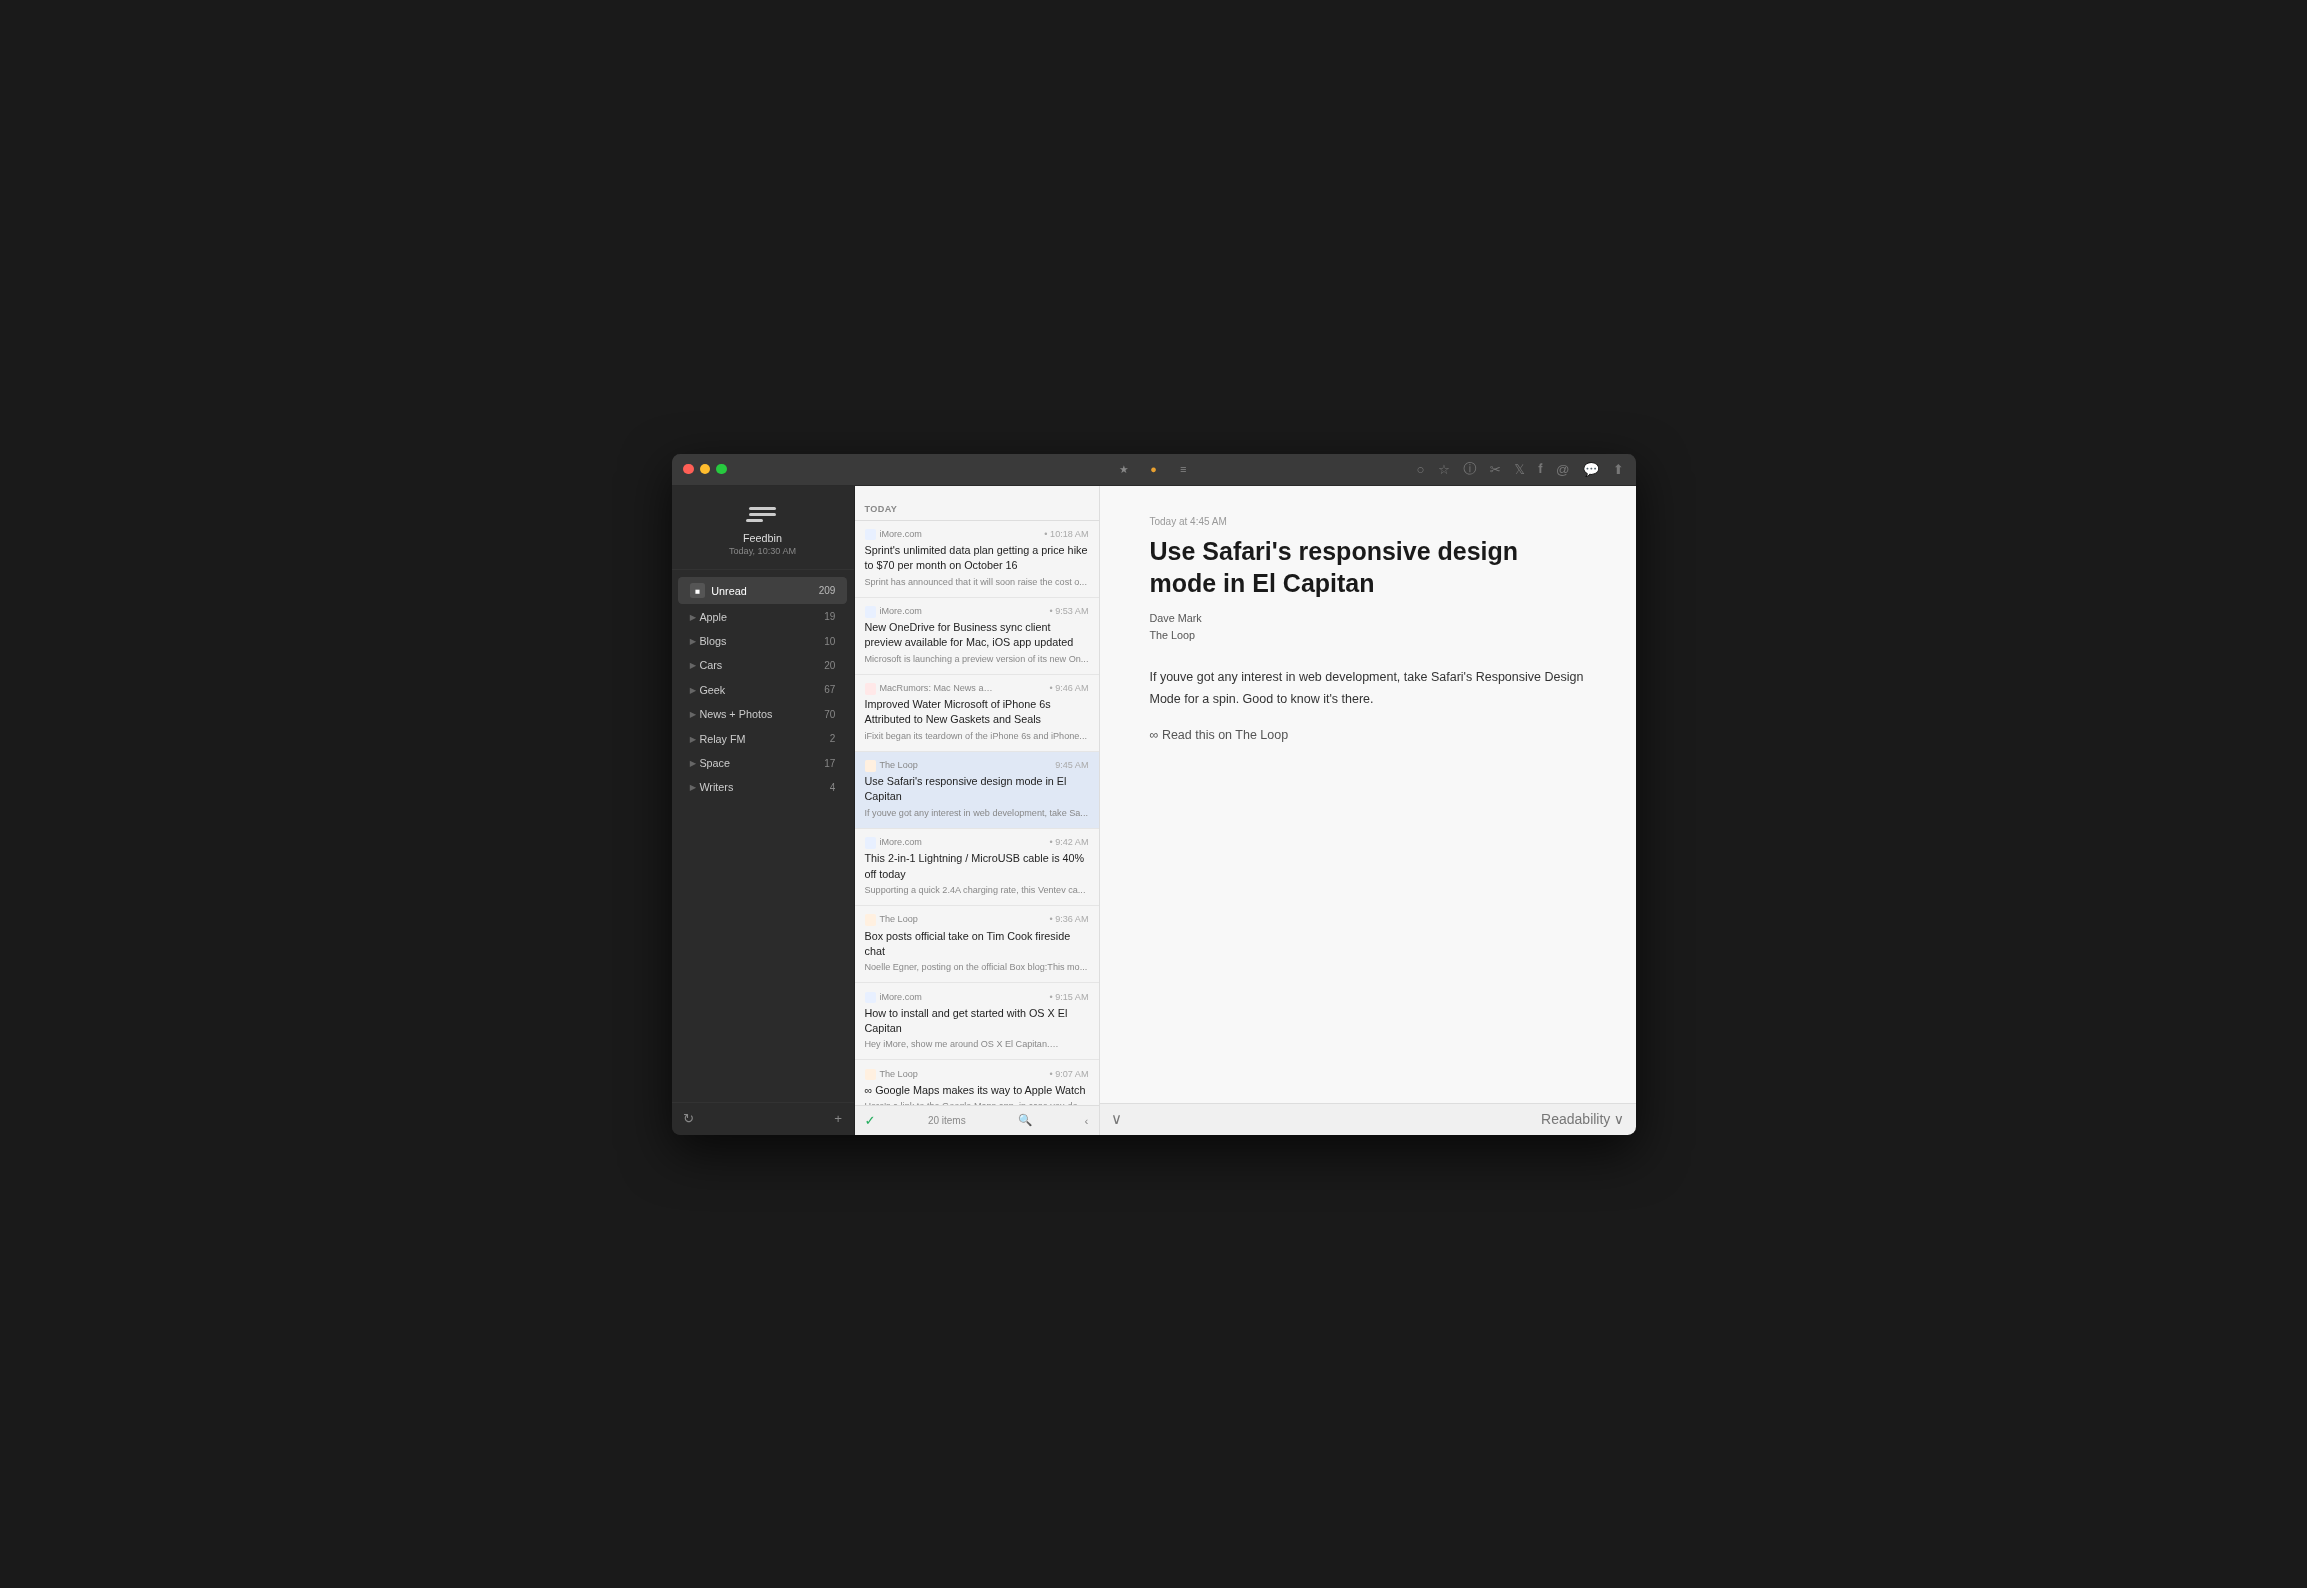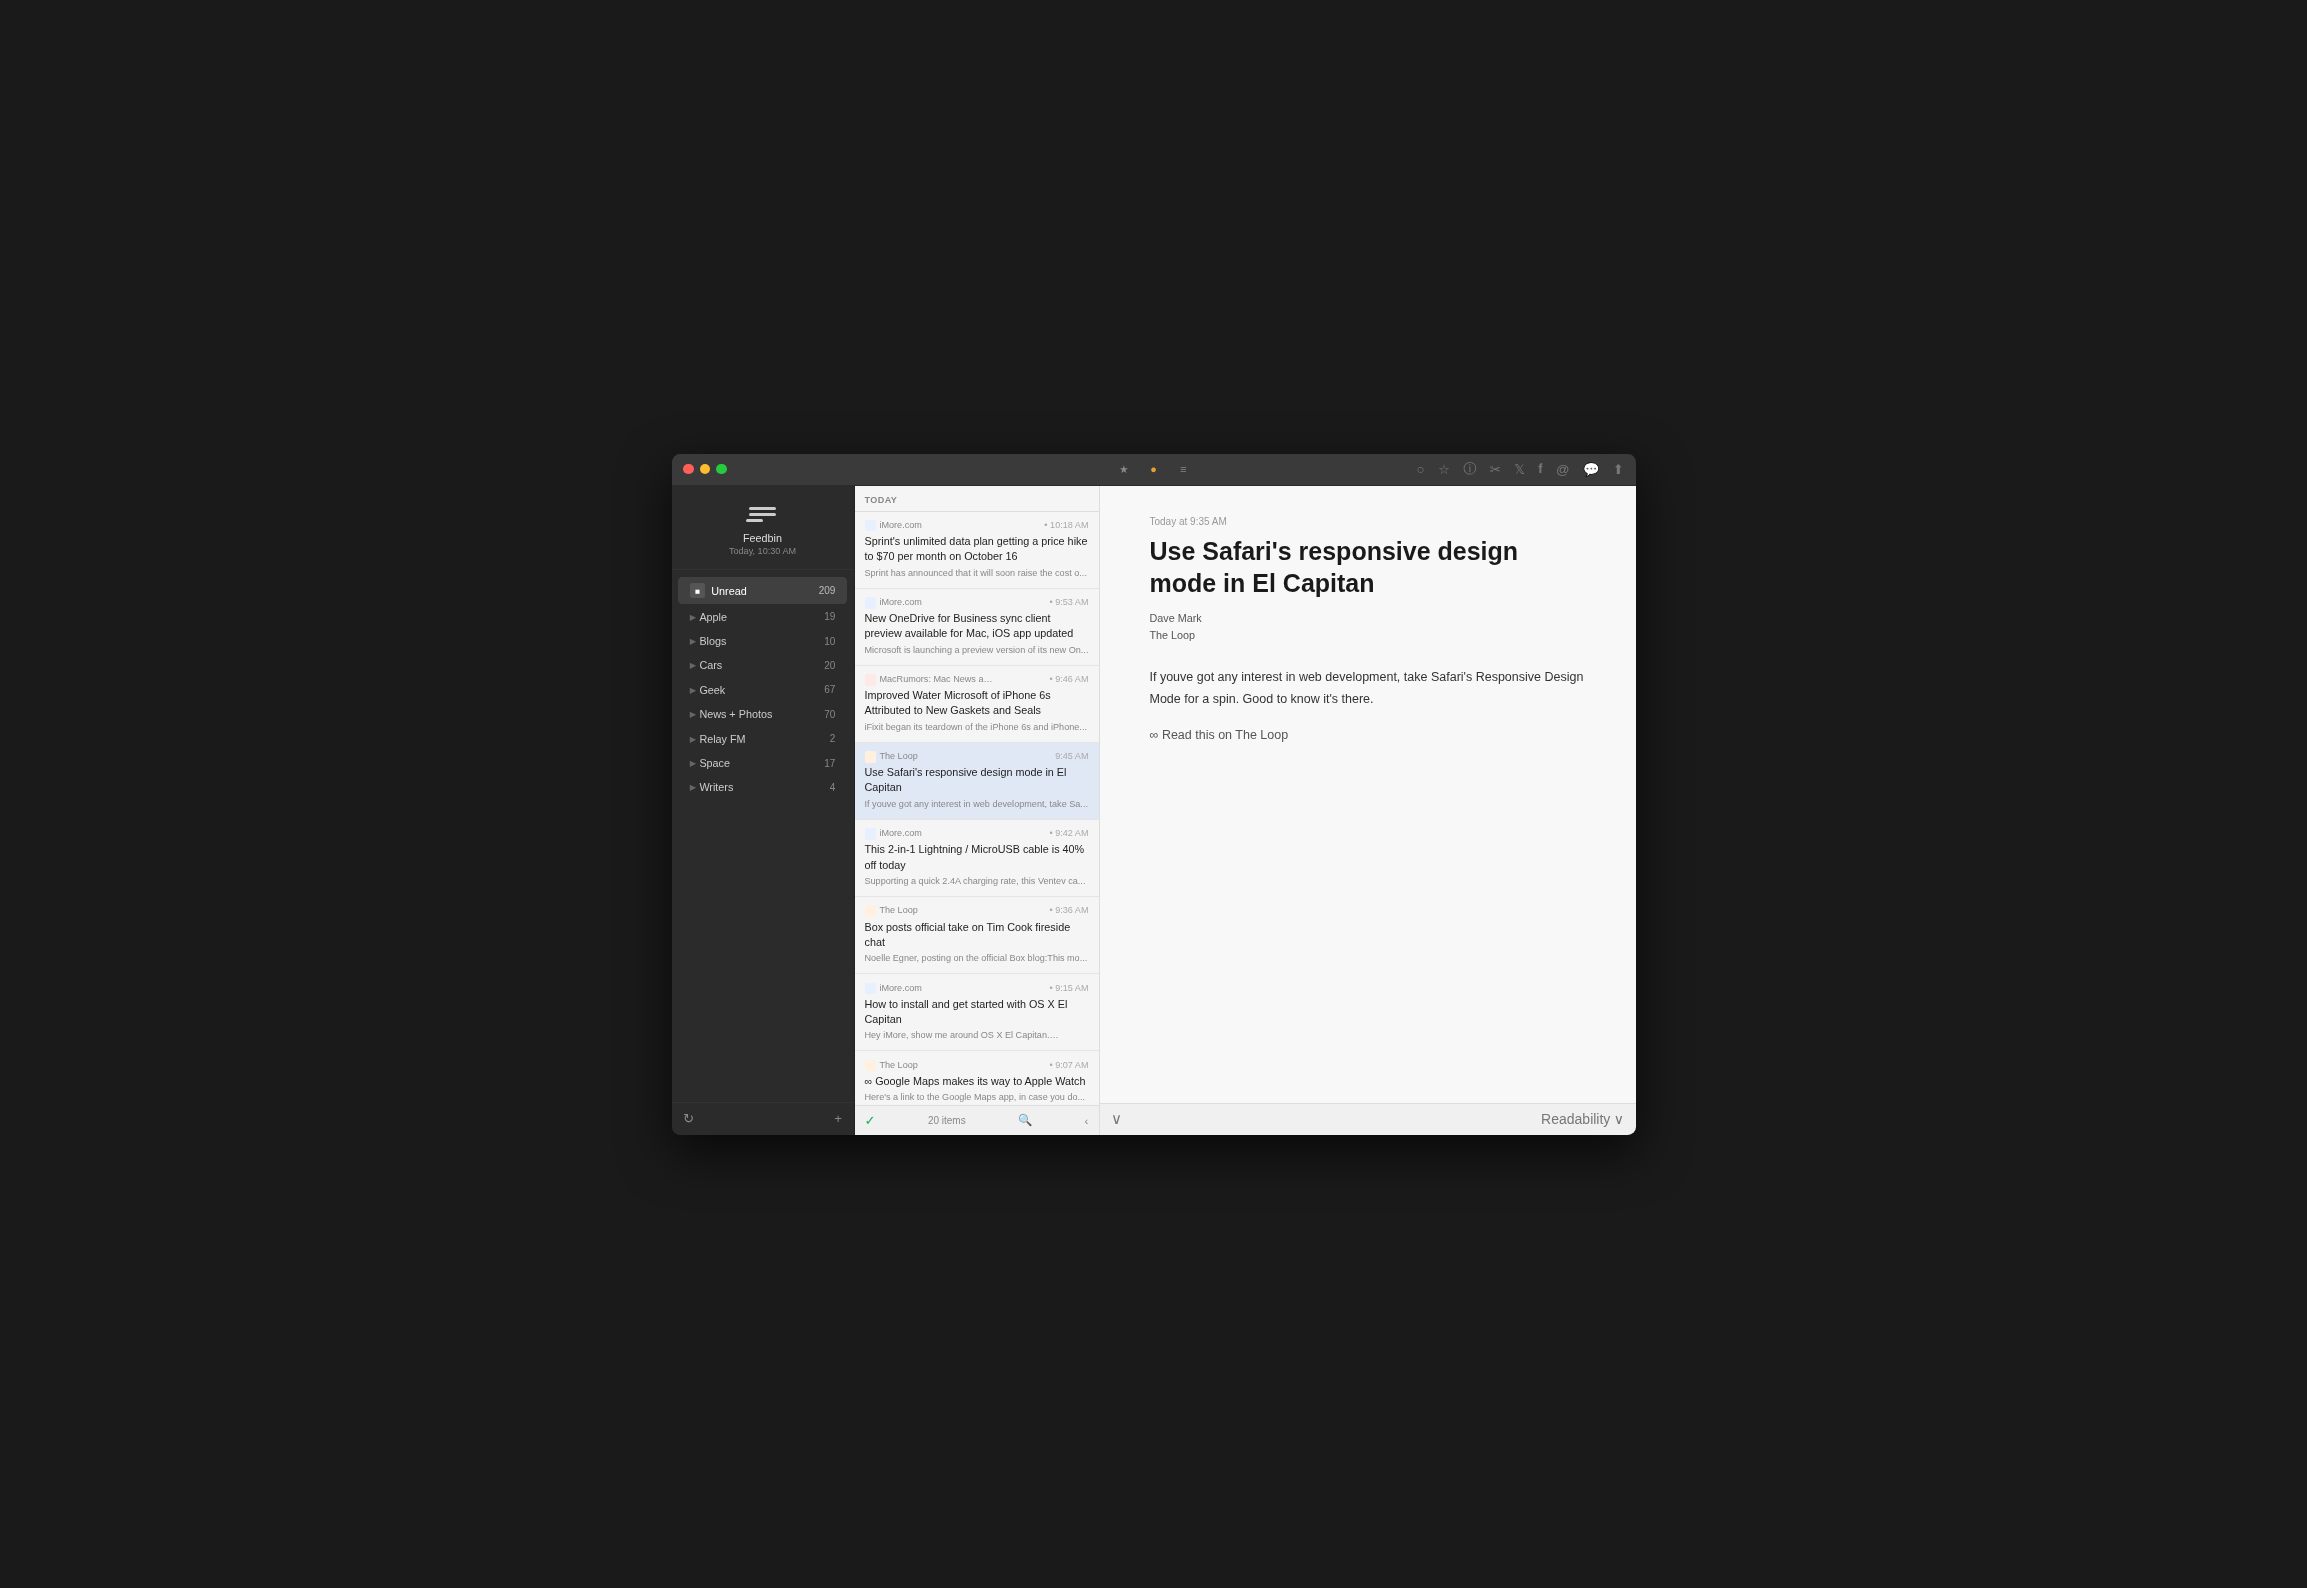--- a/index.html
+++ b/index.html
@@ -192,21 +192,21 @@
     
     .article-list {
       width: 245px;
       background: #f5f5f5;
       display: flex;
       flex-direction: column;
       flex-shrink: 0;
       border-right: 0.8px solid #ddd;
     }
     .article-list-header {
-      padding: 5px 10px 5px;
+      padding: 14px 10px 5px;
       border-bottom: 0.8px solid #ddd;
     }
     .today-label {
       color: #888;
       font-size: 9.1px;
       font-weight: 600;
       letter-spacing: 0.4px;
       text-transform: uppercase;
     }
     .article-list-scroll {
@@ -569,21 +569,21 @@
       <div class="article-list-footer">
         <span class="footer-check">✓</span>
         <span class="footer-count">20 items</span>
         <span class="footer-search">🔍</span>
         <span class="footer-back">‹</span>
       </div>
     </div>
 
     <div class="article-reader">
       <div class="reader-content">
-        <div class="reader-timestamp">Today at 9:35 AM</div>
+        <div class="reader-timestamp">Today at 4:45 AM</div>
         <h1 class="reader-title">Use Safari's responsive design mode in El Capitan</h1>
         <div class="reader-author">
           <span>Dave Mark</span><br>
           <span>The Loop</span>
         </div>
         <div class="reader-body">
           <p>If youve got any interest in web development, take Safari's Responsive Design Mode for a spin. Good to know it's there.</p>
           <p>
             <a class="reader-link" href="#">∞ Read this on The Loop</a>
           </p>

